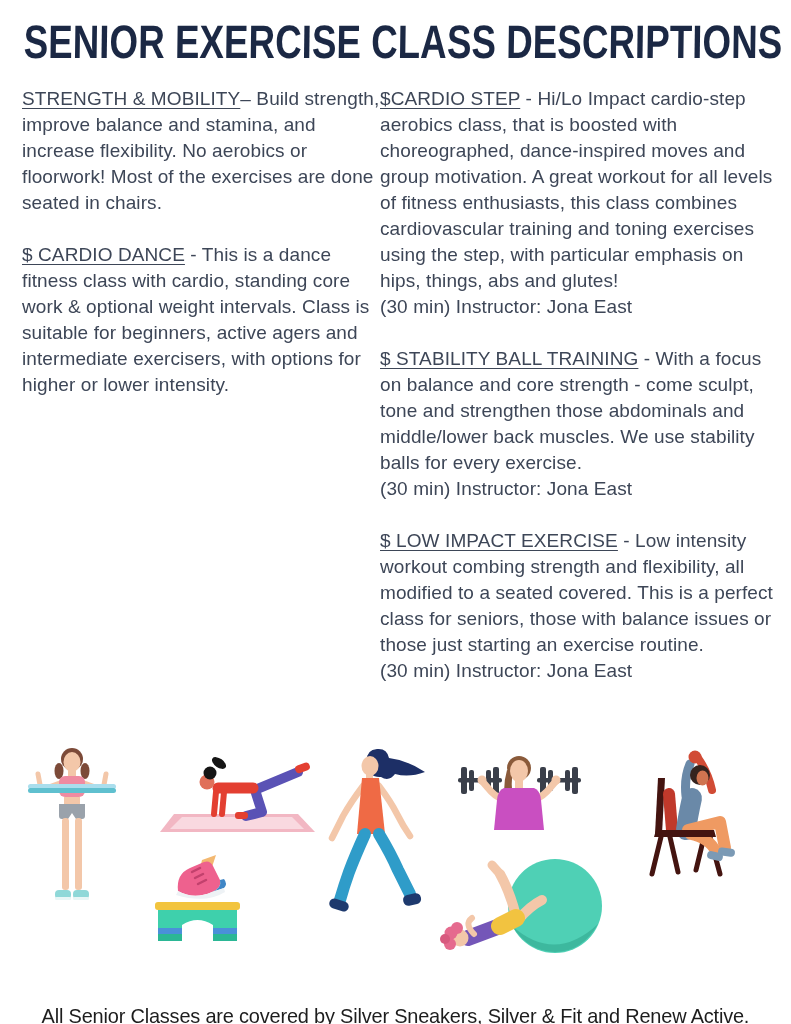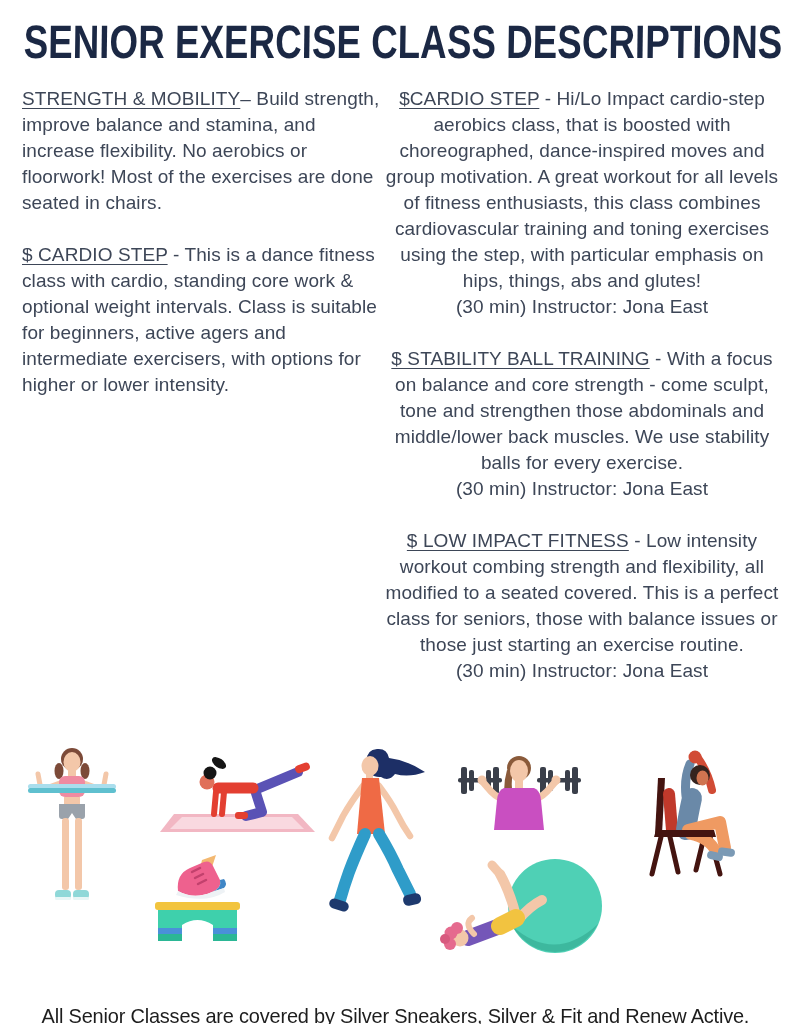--- a/index.html
+++ b/index.html
@@ -13,21 +13,21 @@
     letter-spacing:0px; white-space:nowrap;
     transform:scale(0.80,1.02) skewX(-1deg); transform-origin:left top;
   }
 
   .columns {
     position:absolute; left:22px; top:86px; width:762px;
     display:flex; 
     color:#3d4657; font-size:19px; line-height:26px; letter-spacing:0.1px;
   }
   .col-left  { width:358px; flex:none; }
-  .col-right { flex:1;text-align:center; }
+  .col-right { flex:1; }
   .section { margin-bottom:26px; }
   .hd { text-decoration:underline; text-underline-offset:3px; }
 
   .figures { position:absolute; left:0; top:732px; width:791px; height:232px; }
   .fig { position:absolute; }
   .fig svg { display:block; width:100%; height:100%; }
 
   .footer {
     position:absolute; left:0; top:1004px; width:791px; text-align:center;
     color:#1d1d1d; font-size:21px; letter-spacing:-0.2px;
@@ -39,30 +39,30 @@
 
 <div class="page">
 
   <h1 class="title">SENIOR EXERCISE CLASS DESCRIPTIONS</h1>
 
   <div class="columns">
     <div class="col col-left">
 
       <p class="section"><span class="hd">STRENGTH &amp; MOBILITY</span><span>– </span><span>Build strength, improve balance and stamina, and increase flexibility. No aerobics or floorwork! Most of the exercises are done seated in chairs.</span><br></p>
 
-      <p class="section"><span class="hd">$ CARDIO STEP</span><span> - </span><span>This is a dance fitness class with cardio, standing core work &amp; optional weight intervals. Class is suitable for beginners, active agers and intermediate exercisers, with options for higher or lower intensity.</span><br></p>
+      <p class="section"><span class="hd">$ CARDIO DANCE</span><span> - </span><span>This is a dance fitness class with cardio, standing core work &amp; optional weight intervals. Class is suitable for beginners, active agers and intermediate exercisers, with options for higher or lower intensity.</span><br></p>
 
     </div>
     <div class="col col-right">
 
       <p class="section"><span class="hd">$CARDIO STEP</span><span> - </span><span>Hi/Lo Impact cardio-step aerobics class, that is boosted with choreographed, dance-inspired moves and group motivation. A great workout for all levels of fitness enthusiasts, this class combines cardiovascular training and toning exercises using the step, with particular emphasis on hips, things, abs and glutes!</span><br><span>(30 min) Instructor: Jona East</span></p>
 
       <p class="section"><span class="hd">$ STABILITY BALL TRAINING</span><span> - </span><span>With a focus on balance and core strength - come sculpt, tone and strengthen those abdominals and middle/lower back muscles. We use stability balls for every exercise.</span><br><span>(30 min) Instructor: Jona East</span></p>
 
-      <p class="section"><span class="hd">$ LOW IMPACT FITNESS</span><span> - </span><span>Low intensity workout combing strength and flexibility, all modified to a seated covered. This is a perfect class for seniors, those with balance issues or those just starting an exercise routine.</span><br><span>(30 min) Instructor: Jona East</span></p>
+      <p class="section"><span class="hd">$ LOW IMPACT EXERCISE</span><span> - </span><span>Low intensity workout combing strength and flexibility, all modified to a seated covered. This is a perfect class for seniors, those with balance issues or those just starting an exercise routine.</span><br><span>(30 min) Instructor: Jona East</span></p>
 
     </div>
   </div>
 
   <div class="figures">
 
     <div class="fig" style="left:26px; top:12px; width:92px; height:172px;">
       <svg viewBox="0 0 92 172">
         <circle cx="46" cy="15" r="11" fill="#7c4a38"></circle>
         <ellipse cx="33" cy="27" rx="4.5" ry="8" fill="#7c4a38"></ellipse>

